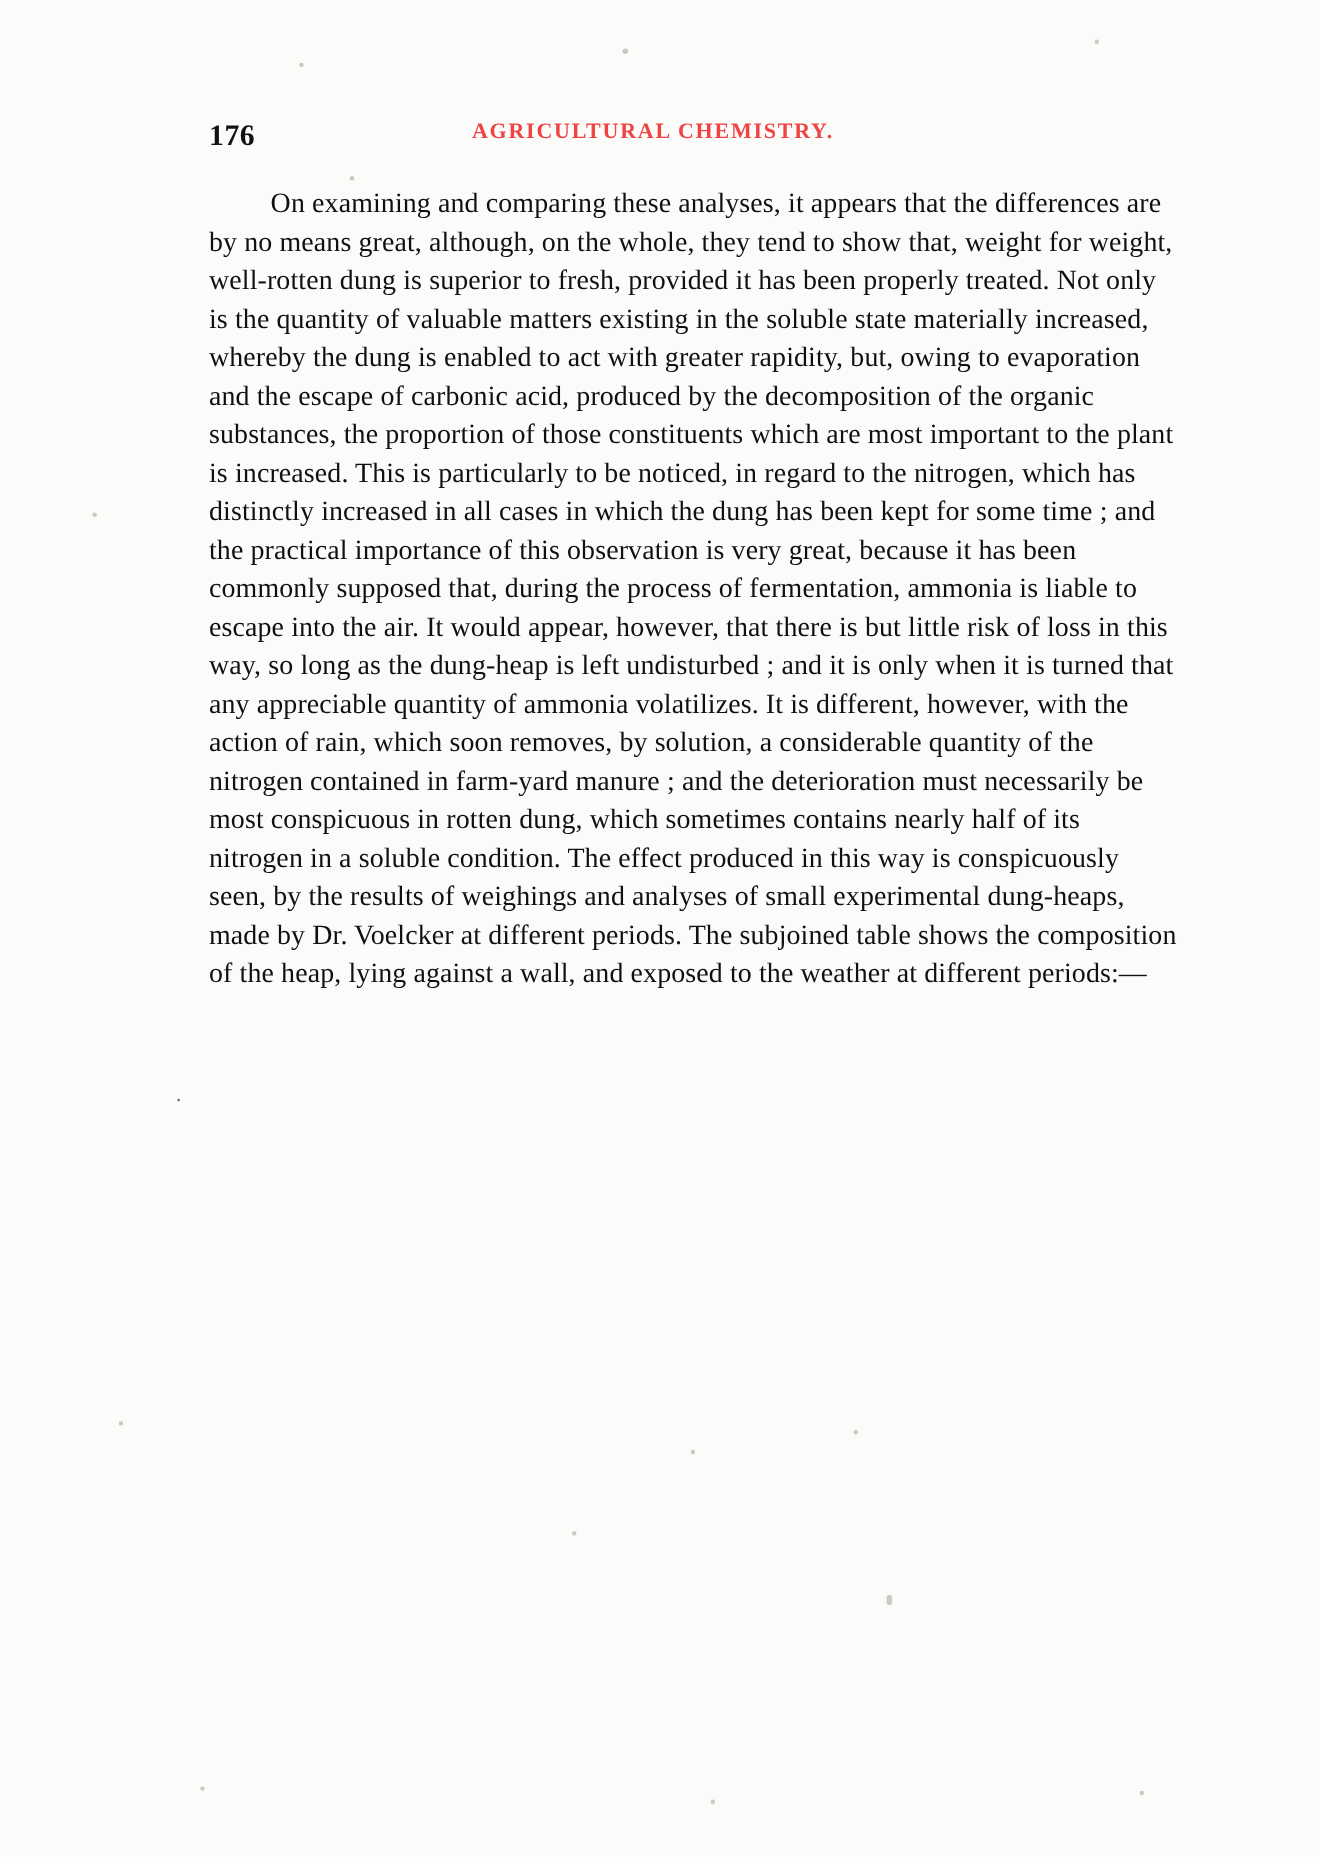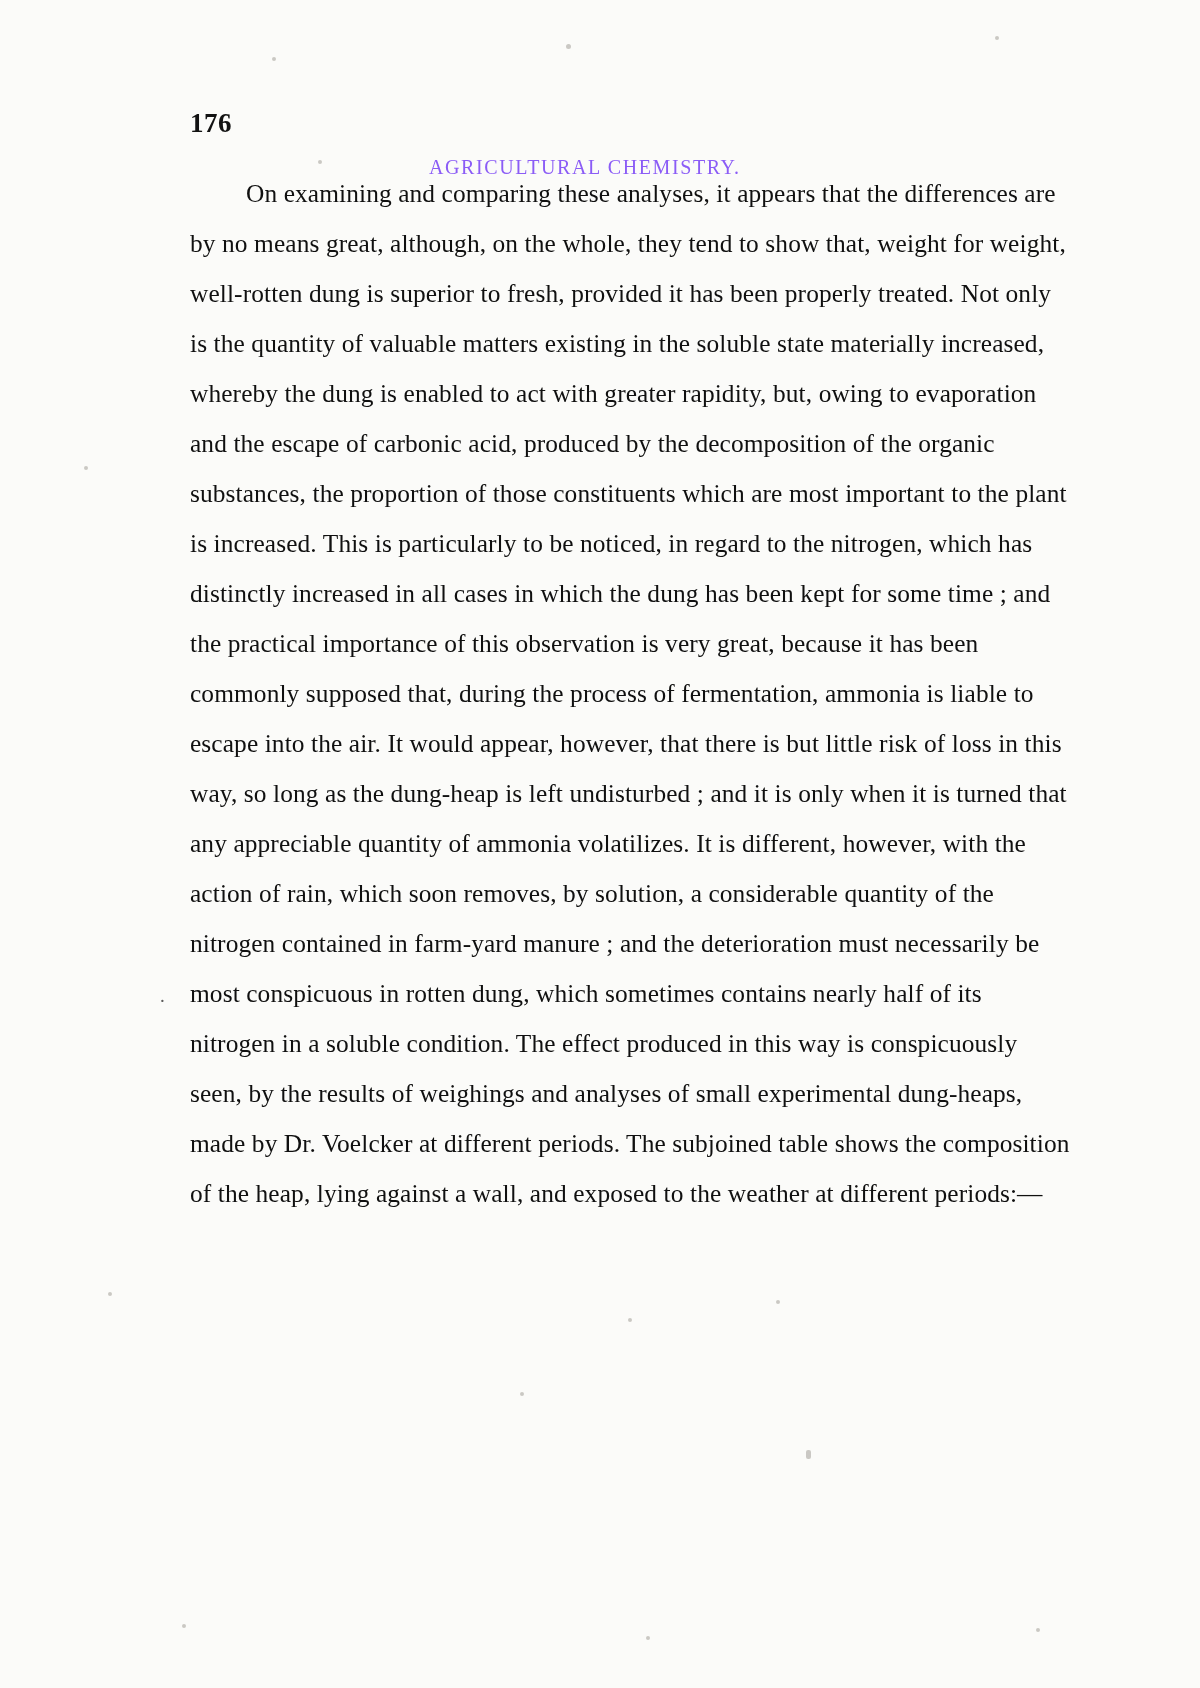--- a/index.html
+++ b/index.html
@@ -34,33 +34,32 @@
   }
   .folio {
     font-size: 27px;
     font-weight: bold;
     letter-spacing: 0.5px;
     color: #121212;
   }
   .running-head {
     margin-left: 197px;
     font-size: 20px;
-    font-weight: normal;
+    font-weight: bold;
     letter-spacing: 1.6px;
-    color: #8b5cf6;
+    color: #ef4444;
     white-space: nowrap;
-    margin-top: 48px;
   }
   .body-text {
     position: absolute;
     left: 190px;
     top: 168px;
     width: 880px;
     font-size: 25.4px;
-    line-height: 50px;
+    line-height: 35px;
     text-align: justify;
     text-justify: inter-word;
     color: #101010;
     letter-spacing: 0.1px;
   }
   .body-text p {
     margin: 0;
     text-indent: 56px;
   }
   .body-text p:last-child {

